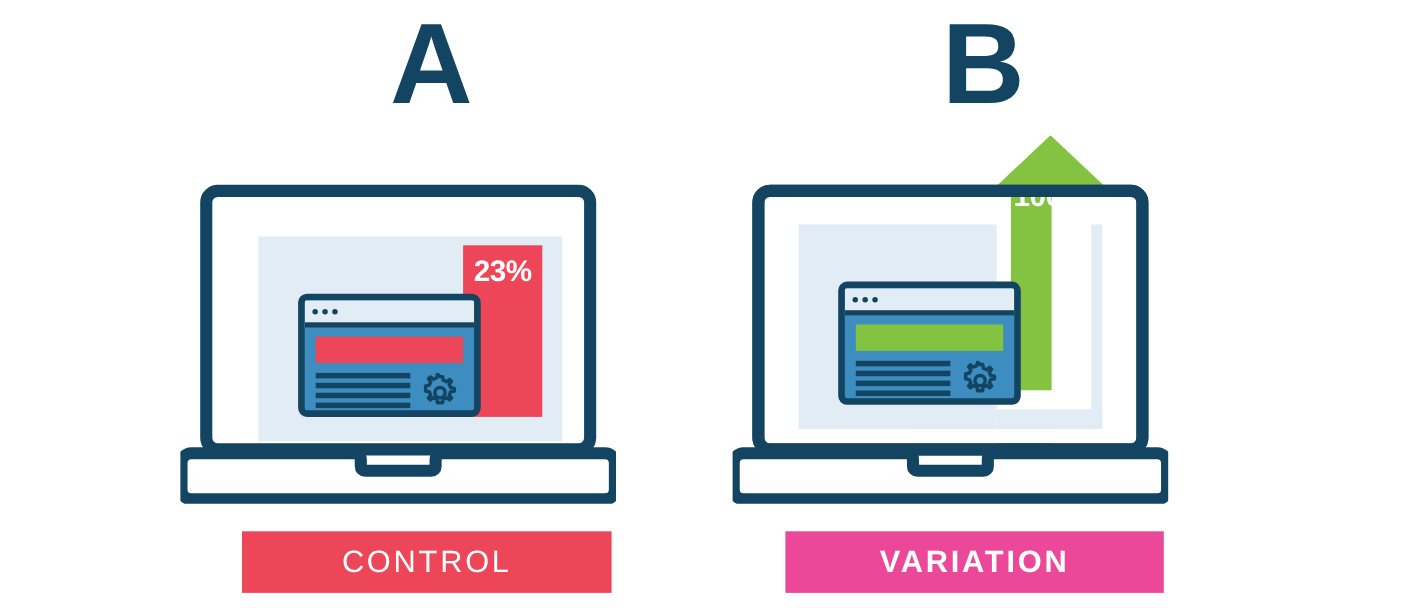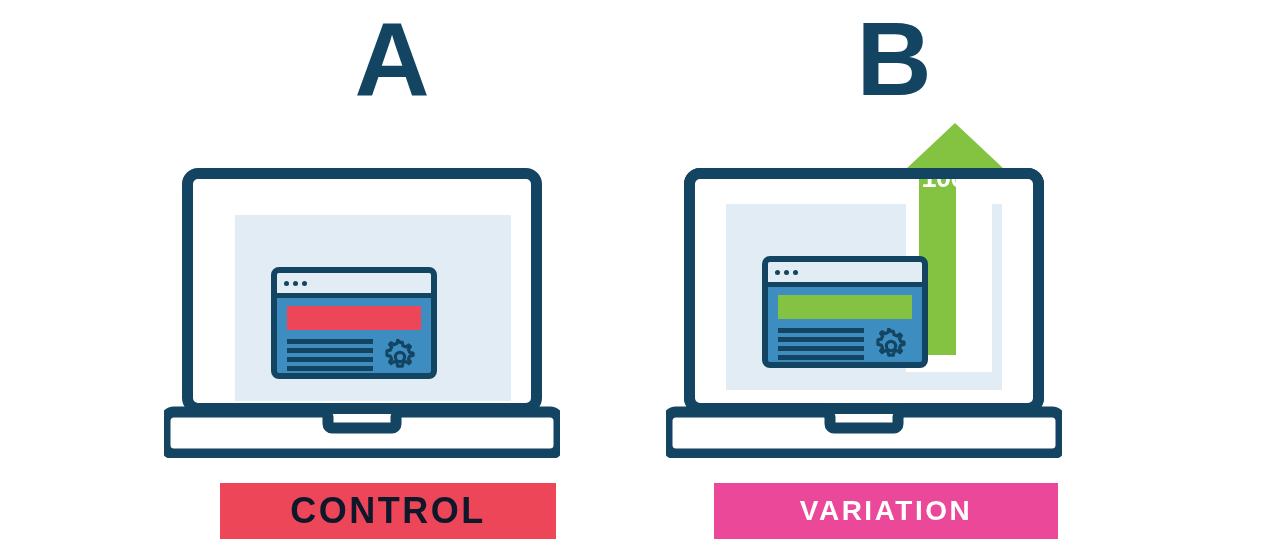--- a/index.html
+++ b/index.html
@@ -160,20 +160,24 @@
 
   <div class="variant" id="variant-a">
 
     <div class="variant-letter">A</div>
 
     <div class="laptop">
 
       <div class="laptop-lid">
         <div class="laptop-screen-area">
 
+          <div class="metric-bar" style="left:186px; top:8px; height:156px;">
+            <div class="bar-body" style="top:0; height:156px; background:#ee4659;"></div>
+            <div class="bar-value" style="top:8px;">23%</div>
+          </div>
 
           <div class="browser" style="left:36px; top:52px;">
             <div class="browser-titlebar">
               <span class="dot"></span>
               <span class="dot"></span>
               <span class="dot"></span>
             </div>
             <div class="browser-body">
               <div class="hero-banner" style="background:#ee4659;"></div>
               <div class="content-row">
@@ -199,21 +203,21 @@
 
       <div class="laptop-base">
         <svg width="396" height="52" viewBox="0 0 396 52" aria-hidden="true">
           <path d="M10 6 H158 a6 6 0 0 1 6 6 v6 a4 4 0 0 0 4 4 h60 a4 4 0 0 0 4-4 v-6 a6 6 0 0 1 6-6 H386 a9 9 0 0 1 9 9 v24 a9 9 0 0 1 -9 9 H10 a9 9 0 0 1 -9-9 v-24 a9 9 0 0 1 9-9 z" fill="#ffffff" stroke="#134563" stroke-width="11" stroke-linejoin="round"></path>
         </svg>
       </div>
 
     </div>
 
     <div style="position:absolute; left:86px; top:483px; width:336px; height:56px; background:#ee4659; display:flex; align-items:center; justify-content:center;">
-      <span style="color:#0f172a; font-size:36px; font-weight:bold; letter-spacing:2.5px;">CONTROL</span>
+      <span style="color:#ffffff; font-size:28px; font-weight:normal; letter-spacing:2.5px;">CONTROL</span>
     </div>
   </div>
 
   <div class="variant" id="variant-b">
 
     <div class="variant-letter">B</div>
 
     <div style="position:absolute; left:270px; top:123px; width:98px; height:232px;">
       <svg width="98" height="232" viewBox="0 0 98 232" aria-hidden="true">
         <path d="M49 0 L98 46 L85 46 L85 232 L13 232 L13 46 L0 46 Z" fill="#84c341"></path>

